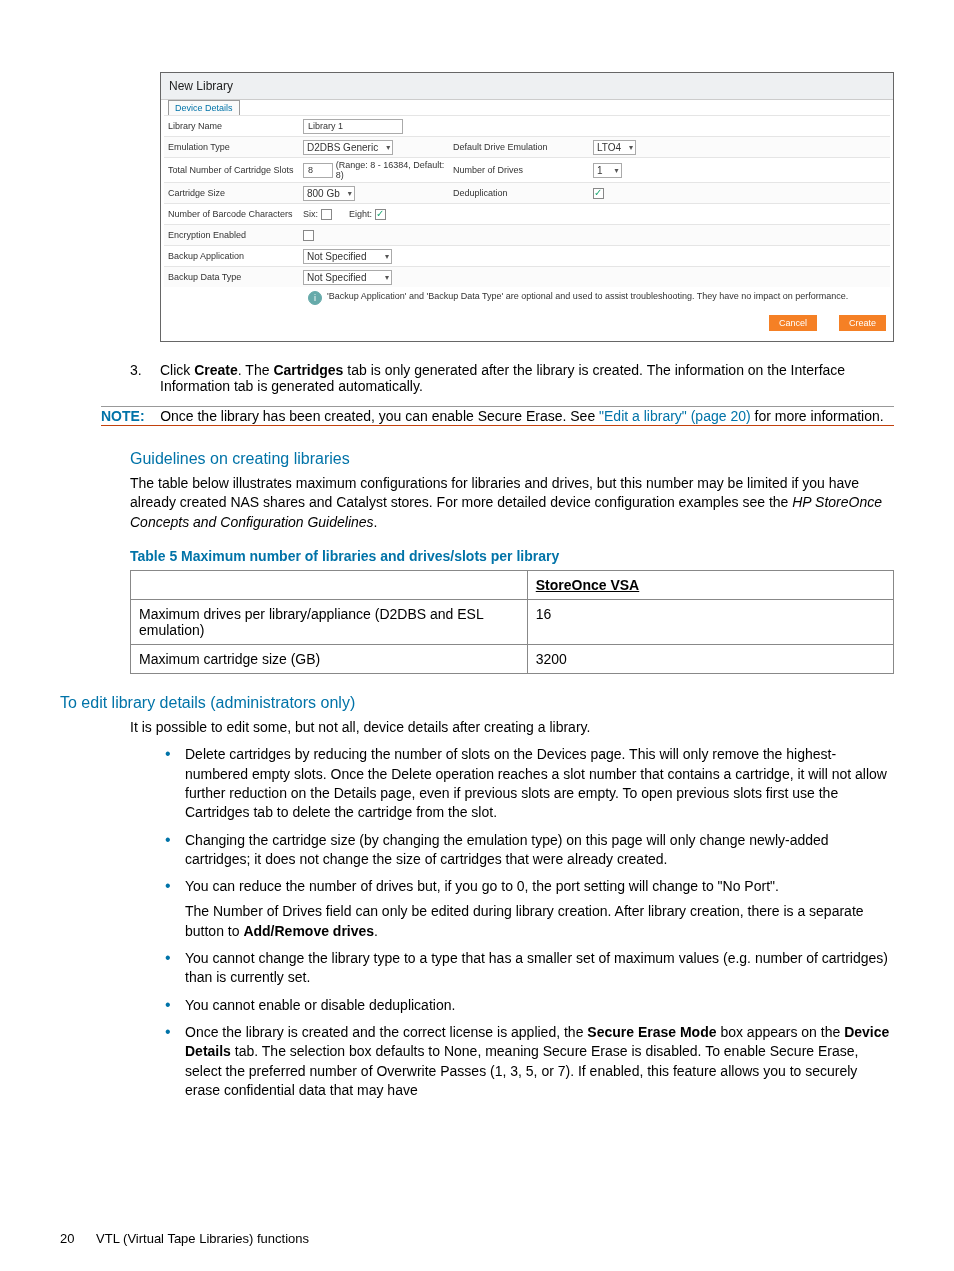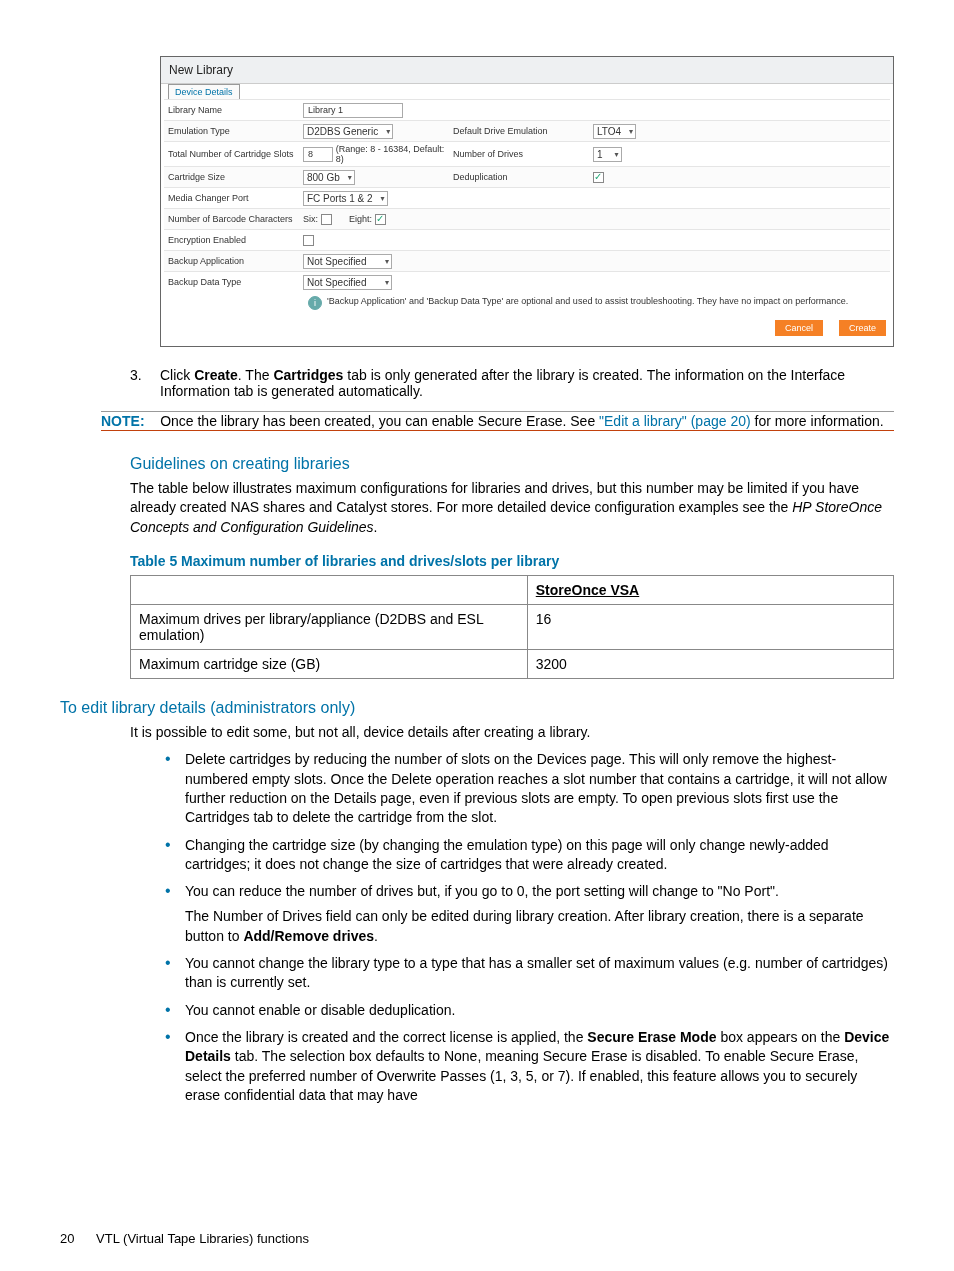--- a/index.html
+++ b/index.html
@@ -12,21 +12,21 @@
   }
   .page {
     width: 954px;
     margin: 0 auto;
     padding: 40px 60px 40px 60px;
     box-sizing: border-box;
     position: relative;
     min-height: 1271px;
   }
   .screenshot-wrap {
-    margin: 16px 0 20px 100px;
+    margin: 32px 0 20px 100px;
   }
   .scr-frame {
     border: 1px solid #666;
     font-family: Arial, sans-serif;
     font-size: 9px;
     color: #333;
     background: #fff;
   }
   .scr-title {
     background: #eef0f2;
@@ -102,21 +102,21 @@
   .scr-note-row {
     display:flex; align-items:flex-start; padding:4px; gap:5px;
   }
   .scr-info-ico {
     width:12px; height:12px; border-radius:50%;
     border:1px solid #6aa; color:#fff; background:#6aa;
     font-size:9px; line-height:12px; text-align:center;
     flex:0 0 auto;
   }
   .scr-btnrow {
-    display:flex; justify-content:flex-end; gap:16px;
+    display:flex; justify-content:flex-end; gap:22px;
     padding:6px 4px 2px 4px;
   }
   .scr-btn {
     background:#f58025; color:#fff; font-size:9px;
     padding:3px 10px;
   }
 
   
   .step {
     display:flex;
@@ -249,26 +249,20 @@
           <div class="scr-lab1">Cartridge Size</div>
           <div class="scr-val1">
               <span class="scr-drop">800 Gb</span>
             </div>
           <div class="scr-lab2">Deduplication</div>
           <div class="scr-val2">
               <span class="scr-chk checked"></span>
             </div>
         </div>
 
-        <div class="scr-row">
-          <div class="scr-lab1">Media Changer Port</div>
-          <div class="scr-val1">
-              <span class="scr-drop">FC Ports 1 &amp; 2</span>
-            </div>
-        </div>
 
         <div class="scr-row">
           <div class="scr-lab1">Number of Barcode Characters</div>
           <div class="scr-val1">
             <span>Six:</span>
             <span class="scr-chk"></span>
             <span style="margin-left:14px">Eight:</span>
             <span class="scr-chk checked"></span>
           </div>
         </div>

